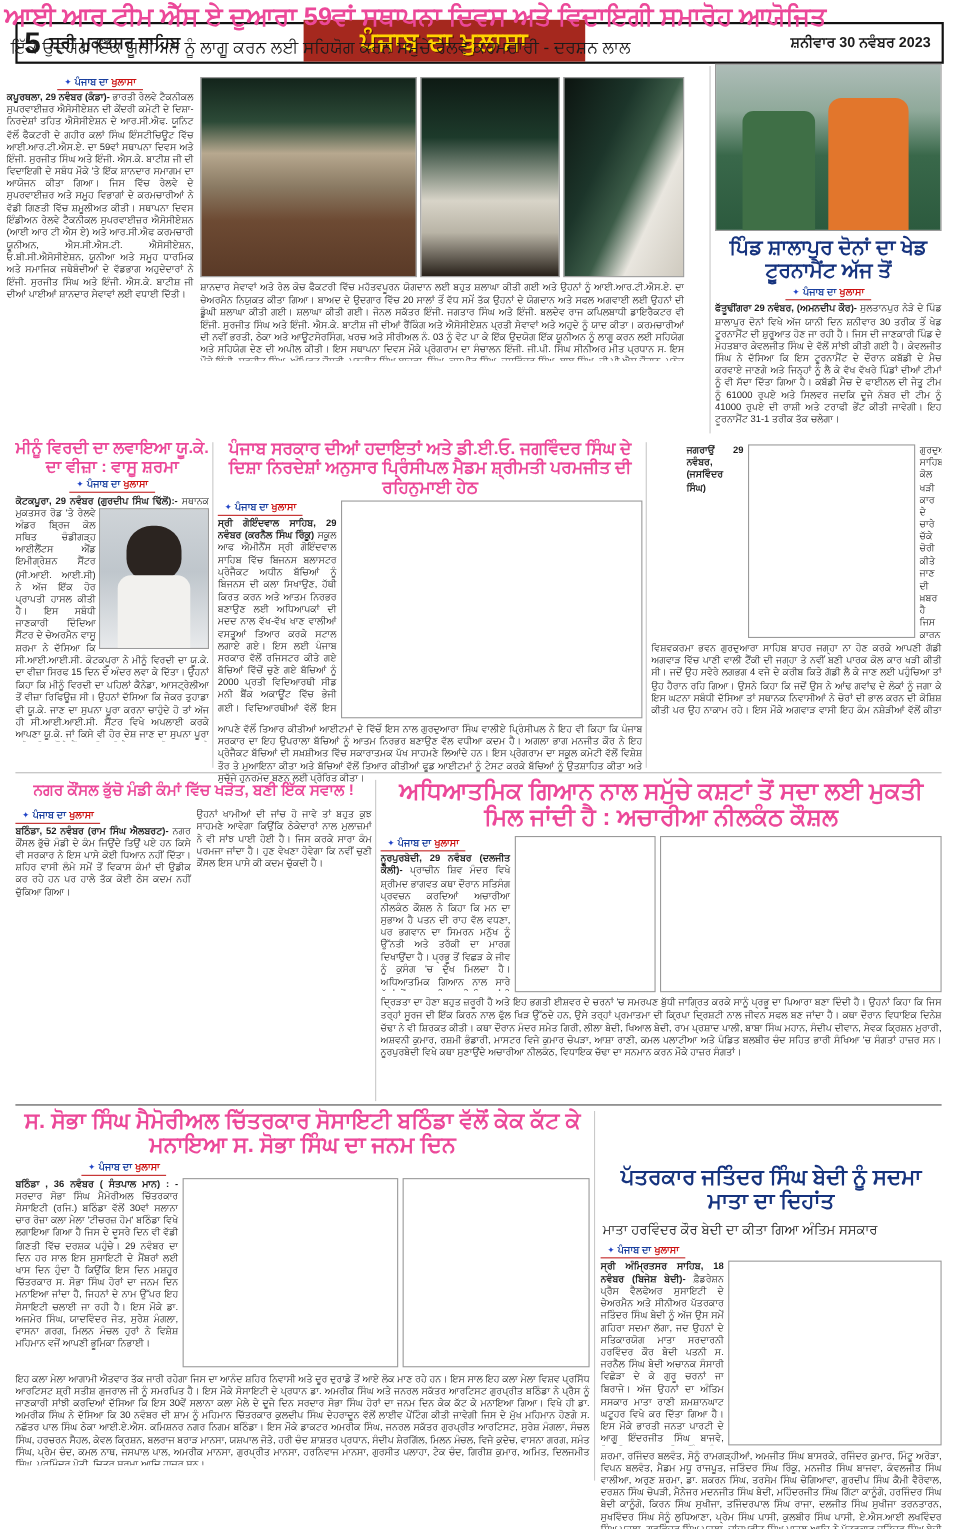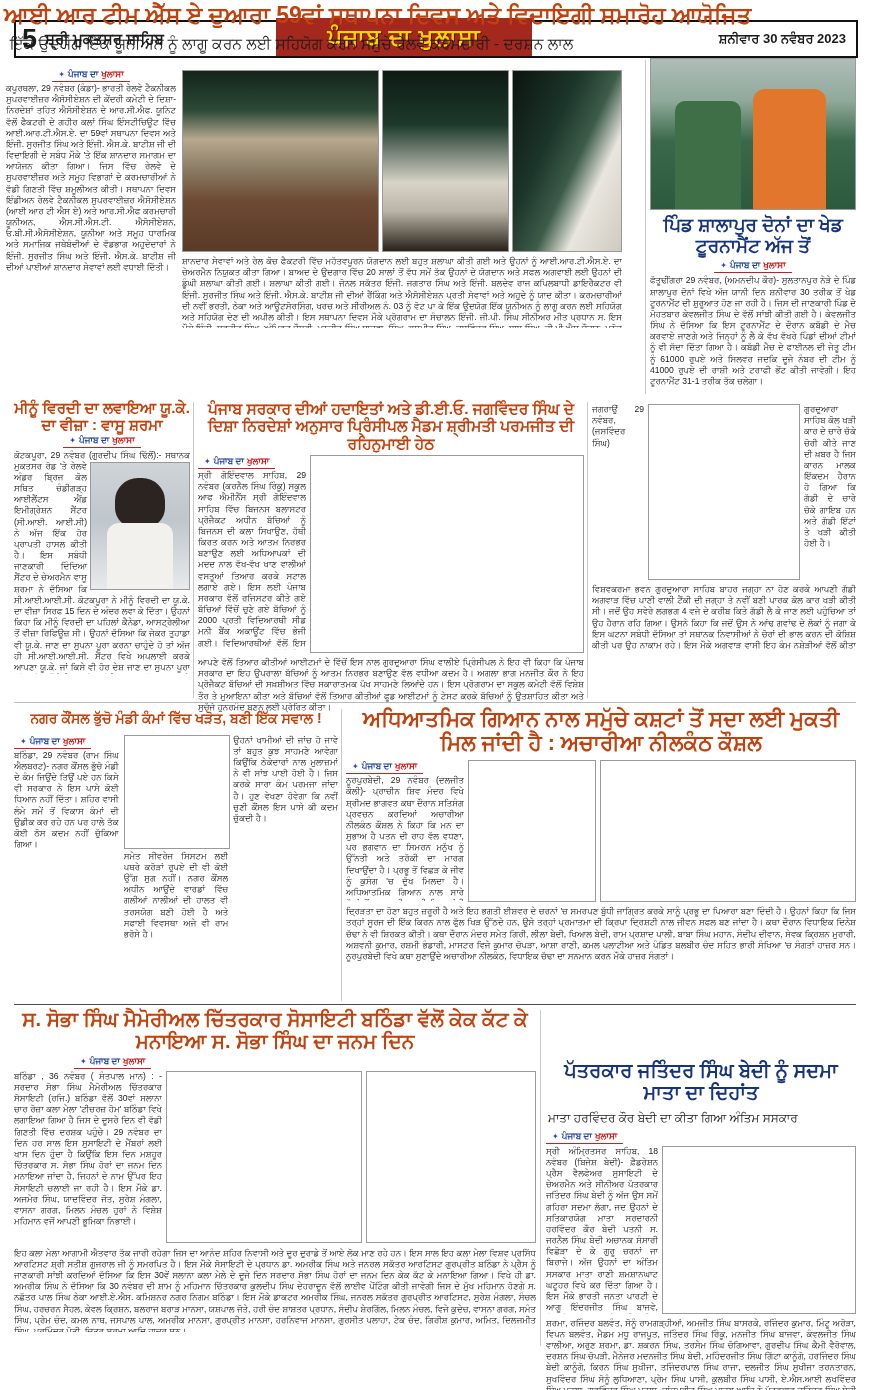--- a/index.html
+++ b/index.html
@@ -9,24 +9,24 @@
   
   .hdr{left:14px;top:20px;width:840px;height:34px;border:2px solid #111;background:#fff;
        display:flex;align-items:center;}
   .pageno{font-size:27px;font-weight:bold;padding:0 8px 0 6px;line-height:1;}
   .edition{font-size:15px;font-weight:bold;}
   .masthead{left:276px;top:18px;width:256px;height:38px;background:#a5281e;color:#ffd400;
             font-size:23px;font-weight:bold;display:flex;align-items:center;justify-content:center;
             letter-spacing:1px;text-shadow:1px 1px 0 #5c0f0a;}
   .hdate{position:absolute;right:10px;font-size:13px;font-weight:bold;}
   
-  .hl{font-weight:bold;color:#c2410c;text-align:center;line-height:1.12;}
+  .hl{font-weight:bold;color:#ec4899;text-align:center;line-height:1.12;}
   .hl-blue{color:#16337e;}
   .bodytxt{font-size:8.6px;line-height:1.3;text-align:justify;color:#1c1c1c;overflow:hidden;}
-  .dl{font-weight:normal;}
+  .dl{font-weight:bold;}
   .byline{display:flex;align-items:center;justify-content:center;gap:3px;font-size:8.8px;
           font-weight:bold;width:fit-content;margin:1px auto;border-bottom:1.5px solid #c22222;
           padding:0 6px 1px 6px;white-space:nowrap;}
   .byline .star{color:#2346c8;font-size:8px;}
   .byline .p1{color:#1a3f9e;}
   .byline .p2{color:#cc1111;}
   .byline.left{margin:1px 0;}
   .photo{position:relative;overflow:hidden;border:1px solid #9a9a9a;flex:none;}
   .vline{background:#c9c9c9;width:1px;}
   .hline{background:#4a4a4a;height:1px;}
@@ -145,48 +145,44 @@
       </div>
       <div class="photo ph-classroom" style="flex:1;height:196px;"></div>
     </div>
     <div class="bodytxt cols3" style="margin-top:4px;height:62px;">ਆਪਣੇ ਵੱਲੋਂ ਤਿਆਰ ਕੀਤੀਆਂ ਆਈਟਮਾਂ ਦੇ ਵਿੱਚੋਂ ਇਸ ਨਾਲ ਗੁਰਦੁਆਰਾ ਸਿੰਘ ਵਾਲੀਏ ਪ੍ਰਿੰਸੀਪਲ ਨੇ ਇਹ ਵੀ ਕਿਹਾ ਕਿ ਪੰਜਾਬ ਸਰਕਾਰ ਦਾ ਇਹ ਉਪਰਾਲਾ ਬੱਚਿਆਂ ਨੂੰ ਆਤਮ ਨਿਰਭਰ ਬਣਾਉਣ ਵੱਲ ਵਧੀਆ ਕਦਮ ਹੈ। ਅਗਲਾ ਭਾਗ ਮਨਜੀਤ ਕੌਰ ਨੇ ਇਹ ਪ੍ਰੋਜੈਕਟ ਬੱਚਿਆਂ ਦੀ ਸਖ਼ਸ਼ੀਅਤ ਵਿੱਚ ਸਕਾਰਾਤਮਕ ਪੱਖ ਸਾਹਮਣੇ ਲਿਆਂਦੇ ਹਨ। ਇਸ ਪ੍ਰੋਗਰਾਮ ਦਾ ਸਕੂਲ ਕਮੇਟੀ ਵੱਲੋਂ ਵਿਸ਼ੇਸ਼ ਤੌਰ ਤੇ ਮੁਆਇਨਾ ਕੀਤਾ ਅਤੇ ਬੱਚਿਆਂ ਵੱਲੋਂ ਤਿਆਰ ਕੀਤੀਆਂ ਫੂਡ ਆਈਟਮਾਂ ਨੂੰ ਟੇਸਟ ਕਰਕੇ ਬੱਚਿਆਂ ਨੂੰ ਉਤਸ਼ਾਹਿਤ ਕੀਤਾ ਅਤੇ ਸੁਚੱਜੇ ਹੁਨਰਮੰਦ ਬਣਨ ਲਈ ਪ੍ਰੇਰਿਤ ਕੀਤਾ।</div>
   </div>
 
   <div class="abs vline" style="left:587px;top:402px;height:296px;"></div>
 
   <div class="abs" style="left:592px;top:400px;width:264px;height:300px;">
     <div style="display:flex;gap:4px;margin-top:4px;height:176px;">
-      <div class="bodytxt" style="width:52px;flex:none;height:176px;">
+      <div class="bodytxt" style="width:52px;flex:none;height:176px;margin-left:32px;">
         <span class="dl">ਜਗਰਾਉਂ 29 ਨਵੰਬਰ, (ਜਸਵਿੰਦਰ ਸਿੰਘ)</span>
       </div>
       <div class="photo ph-car" style="width:150px;height:174px;"></div>
       <div class="bodytxt" style="flex:1;height:176px;">ਗੁਰਦੁਆਰਾ ਸਾਹਿਬ ਕੋਲ ਖੜੀ ਕਾਰ ਦੇ ਚਾਰੇ ਚੱਕੇ ਚੋਰੀ ਕੀਤੇ ਜਾਣ ਦੀ ਖ਼ਬਰ ਹੈ ਜਿਸ ਕਾਰਨ ਮਾਲਕ ਇੱਕਦਮ ਹੈਰਾਨ ਹੋ ਗਿਆ ਕਿ ਗੱਡੀ ਦੇ ਚਾਰੇ ਚੱਕੇ ਗਾਇਬ ਹਨ ਅਤੇ ਗੱਡੀ ਇੱਟਾਂ ਤੇ ਖੜੀ ਕੀਤੀ ਹੋਈ ਹੈ।</div>
     </div>
     <div class="bodytxt cols3" style="margin-top:4px;height:66px;">ਵਿਸ਼ਵਕਰਮਾ ਭਵਨ ਗੁਰਦੁਆਰਾ ਸਾਹਿਬ ਬਾਹਰ ਜਗ੍ਹਾ ਨਾ ਹੋਣ ਕਰਕੇ ਆਪਣੀ ਗੱਡੀ ਅਗਵਾੜ ਵਿੱਚ ਪਾਣੀ ਵਾਲੀ ਟੈਂਕੀ ਦੀ ਜਗ੍ਹਾ ਤੇ ਨਵੀਂ ਬਣੀ ਪਾਰਕ ਕੋਲ ਕਾਰ ਖੜੀ ਕੀਤੀ ਸੀ। ਜਦੋਂ ਉਹ ਸਵੇਰੇ ਲਗਭਗ 4 ਵਜੇ ਦੇ ਕਰੀਬ ਕਿਤੇ ਗੱਡੀ ਲੈ ਕੇ ਜਾਣ ਲਈ ਪਹੁੰਚਿਆ ਤਾਂ ਉਹ ਹੈਰਾਨ ਰਹਿ ਗਿਆ। ਉਸਨੇ ਕਿਹਾ ਕਿ ਜਦੋਂ ਉਸ ਨੇ ਆਂਢ ਗਵਾਂਢ ਦੇ ਲੋਕਾਂ ਨੂੰ ਜਗਾ ਕੇ ਇਸ ਘਟਨਾ ਸਬੰਧੀ ਦੱਸਿਆ ਤਾਂ ਸਥਾਨਕ ਨਿਵਾਸੀਆਂ ਨੇ ਚੋਰਾਂ ਦੀ ਭਾਲ ਕਰਨ ਦੀ ਕੋਸ਼ਿਸ਼ ਕੀਤੀ ਪਰ ਉਹ ਨਾਕਾਮ ਰਹੇ। ਇਸ ਮੌਕੇ ਅਗਵਾੜ ਵਾਸੀ ਇਹ ਕੰਮ ਨਸ਼ੇੜੀਆਂ ਵੱਲੋਂ ਕੀਤਾ ਗਿਆ ਹੈ ਦੱਸ ਰਹੇ ਸਨ। ਇਸ ਮੌਕੇ ਭਾਲਾ ਅਗਵਾੜ ਨਿਵਾਸੀਆਂ ਨੇ ਕਿਹਾ ਕਿ ਪਹਿਲਾਂ ਵੀ ਦਿਨ ਦਿਹਾੜੇ ਇੱਕ ਮੋਟਰਸਾਈਕਲ ਚੋਰੀ ਹੋ ਗਿਆ ਸੀ। ਅਗਵਾੜ ਵਾਸੀਆਂ ਨੇ ਕਿਹਾ ਕਿ ਪੁਲਿਸ ਵੱਲੋਂ ਵੀ ਅਗਵਾੜ ਵਿੱਚ ਰਾਤ ਨੂੰ ਕੋਈ ਗਸ਼ਤ ਨਹੀਂ ਕੀਤੀ ਜਾਂਦੀ ਜਿਸ ਨਾਲ ਆਏ ਦਿਨ ਚੋਰਾਂ ਦੇ ਹੌਸਲੇ ਬੁਲੰਦ ਹੁੰਦੇ ਜਾ ਰਹੇ ਹਨ।</div>
   </div>
 
   <div class="abs hline" style="left:14px;top:702px;width:842px;background:#bbb;"></div>
 
   <div class="abs" style="left:14px;top:707px;width:324px;height:294px;">
     <div class="hl boxhead" style="font-size:14px;padding:4px 2px;">ਨਗਰ ਕੌਂਸਲ ਭੁੱਚੋ ਮੰਡੀ  ਕੰਮਾਂ ਵਿੱਚ ਖੜੋਤ, ਬਣੀ ਇੱਕ ਸਵਾਲ !</div>
     <div style="display:flex;gap:5px;margin-top:4px;height:246px;">
       <div style="flex:1;">
         <div class="byline left">
           <span class="star">✦</span>
           <span class="p1">ਪੰਜਾਬ ਦਾ</span>
           <span class="p2">ਖੁਲਾਸਾ</span>
         </div>
         <div class="bodytxt" style="height:228px;">
-          <span class="dl">ਬਠਿੰਡਾ, 29 ਨਵੰਬਰ (ਰਾਮ ਸਿੰਘ ਐਲਬਰਟ)-</span>
+          <span class="dl">ਬਠਿੰਡਾ, 52 ਨਵੰਬਰ (ਰਾਮ ਸਿੰਘ ਐਲਬਰਟ)-</span>
           <span>ਨਗਰ ਕੌਂਸਲ ਭੁੱਚੋ ਮੰਡੀ ਦੇ ਕੰਮ ਜਿਉਂਦੇ ਤਿਉਂ ਪਏ ਹਨ ਕਿਸੇ ਵੀ ਸਰਕਾਰ ਨੇ ਇਸ ਪਾਸੇ ਕੋਈ ਧਿਆਨ ਨਹੀਂ ਦਿੱਤਾ। ਸ਼ਹਿਰ ਵਾਸੀ ਲੰਮੇ ਸਮੇਂ ਤੋਂ ਵਿਕਾਸ ਕੰਮਾਂ ਦੀ ਉਡੀਕ ਕਰ ਰਹੇ ਹਨ ਪਰ ਹਾਲੇ ਤੱਕ ਕੋਈ ਠੋਸ ਕਦਮ ਨਹੀਂ ਚੁੱਕਿਆ ਗਿਆ।</span>
         </div>
-      </div>
-      <div style="flex:1;">
-        <div class="photo ph-building" style="width:100%;height:112px;"></div>
-        <div class="bodytxt" style="height:130px;margin-top:2px;">ਸਮੇਤ ਸੀਵਰੇਜ ਸਿਸਟਮ ਲਈ ਪਥਰੇ ਕਰੋੜਾਂ ਰੁਪਏ ਦੀ ਵੀ ਕੋਈ ਉੱਗ ਸੁਗ ਨਹੀਂ। ਨਗਰ ਕੌਂਸਲ ਅਧੀਨ ਆਉਂਦੇ ਵਾਰਡਾਂ ਵਿੱਚ ਗਲੀਆਂ ਨਾਲੀਆਂ ਦੀ ਹਾਲਤ ਵੀ ਤਰਸਯੋਗ ਬਣੀ ਹੋਈ ਹੈ ਅਤੇ ਸਫਾਈ ਵਿਵਸਥਾ ਅਜੇ ਵੀ ਰਾਮ ਭਰੋਸੇ ਹੈ।</div>
       </div>
       <div class="bodytxt" style="flex:1;height:246px;">ਉਹਨਾਂ ਖਾਮੀਆਂ ਦੀ ਜਾਂਚ ਹੋ ਜਾਵੇ ਤਾਂ ਬਹੁਤ ਕੁਝ ਸਾਹਮਣੇ ਆਵੇਗਾ ਕਿਉਂਕਿ ਠੇਕੇਦਾਰਾਂ ਨਾਲ ਮੁਲਾਜ਼ਮਾਂ ਨੇ ਵੀ ਸਾਂਝ ਪਾਈ ਹੋਈ ਹੈ। ਜਿਸ ਕਰਕੇ ਸਾਰਾ ਕੰਮ ਪਰਮਜਾ ਜਾਂਦਾ ਹੈ। ਹੁਣ ਵੇਖਣਾ ਹੋਵੇਗਾ ਕਿ ਨਵੀਂ ਚੁਣੀ ਕੌਂਸਲ ਇਸ ਪਾਸੇ ਕੀ ਕਦਮ ਚੁੱਕਦੀ ਹੈ।</div>
     </div>
   </div>
 
   <div class="abs vline" style="left:341px;top:709px;height:292px;"></div>
 
   <div class="abs" style="left:346px;top:707px;width:510px;height:294px;">
     <div class="hl" style="font-size:21.5px;">ਅਧਿਆਤਮਿਕ ਗਿਆਨ ਨਾਲ ਸਮੁੱਚੇ ਕਸ਼ਟਾਂ ਤੋਂ ਸਦਾ ਲਈ ਮੁਕਤੀ ਮਿਲ ਜਾਂਦੀ ਹੈ : ਅਚਾਰੀਆ ਨੀਲਕੰਠ ਕੌਸ਼ਲ</div>
     <div style="display:flex;gap:4px;margin-top:5px;height:142px;">

